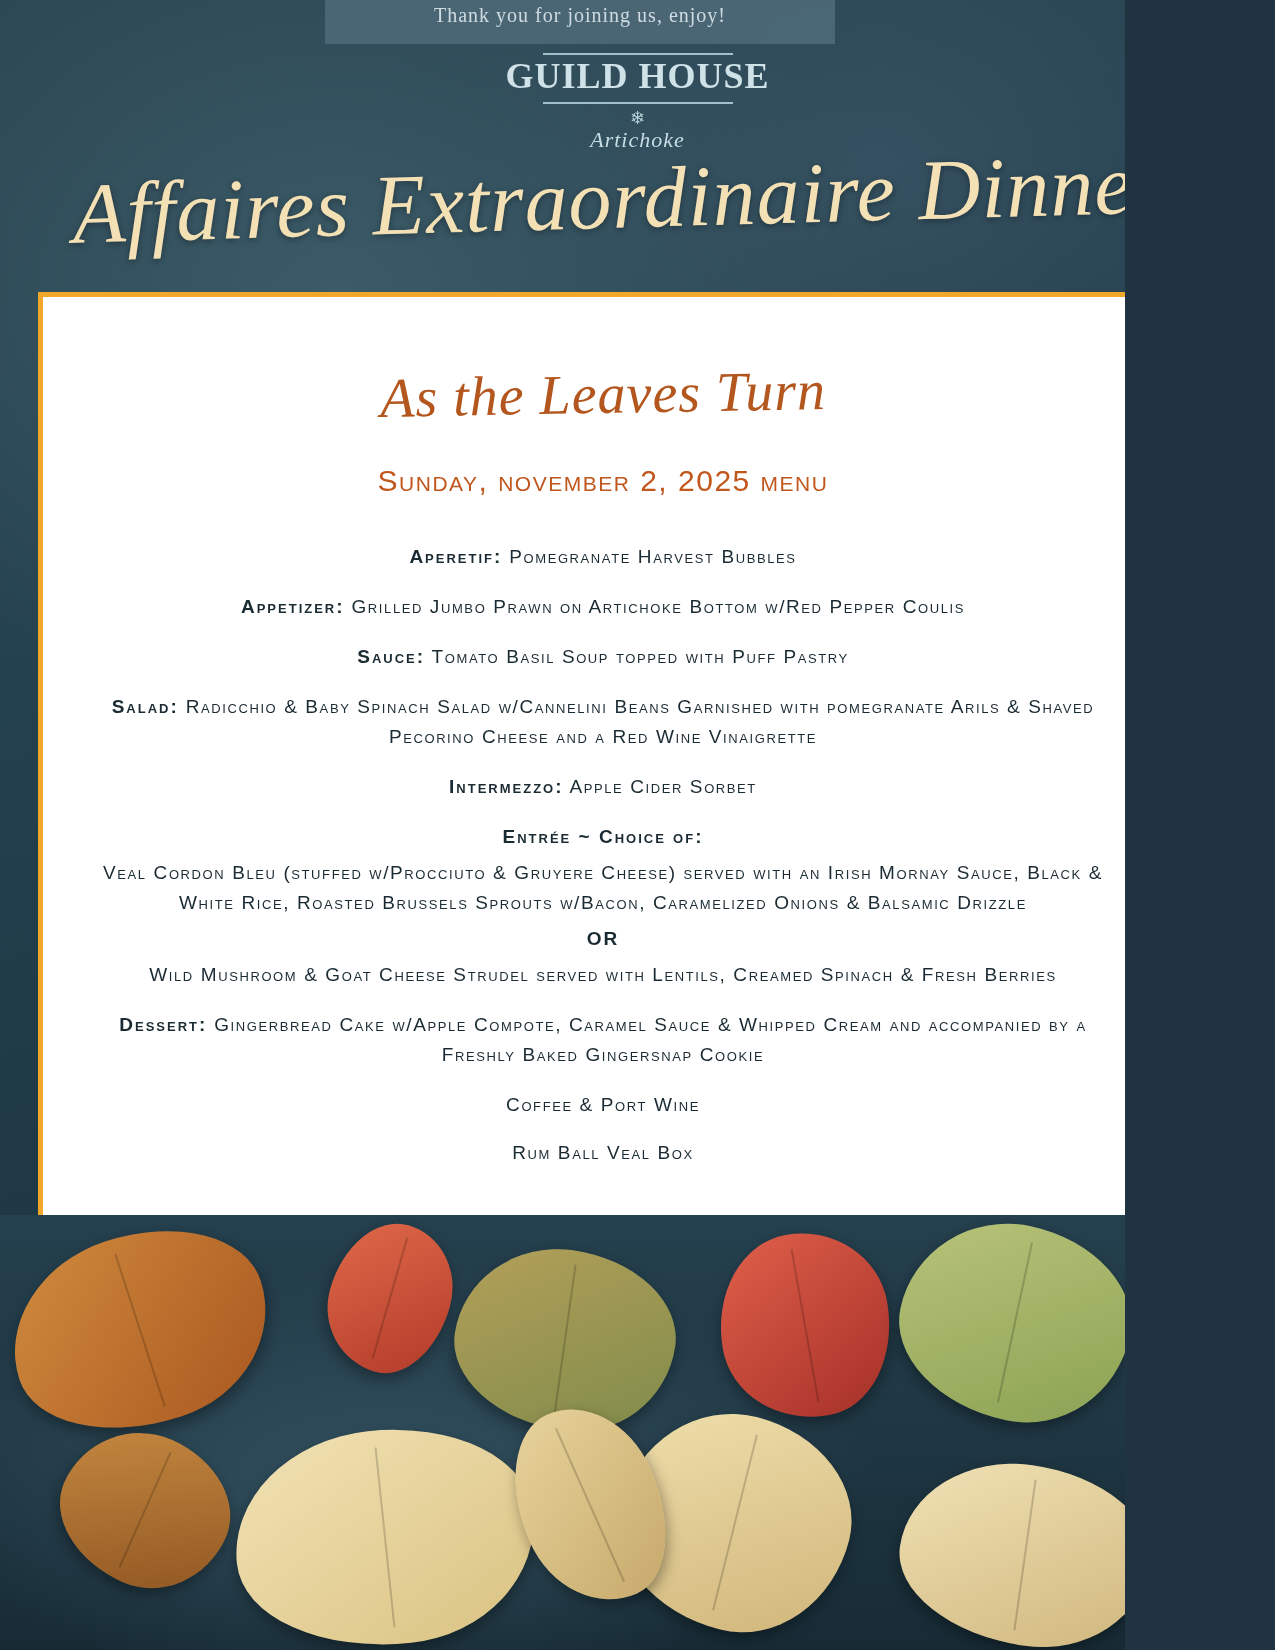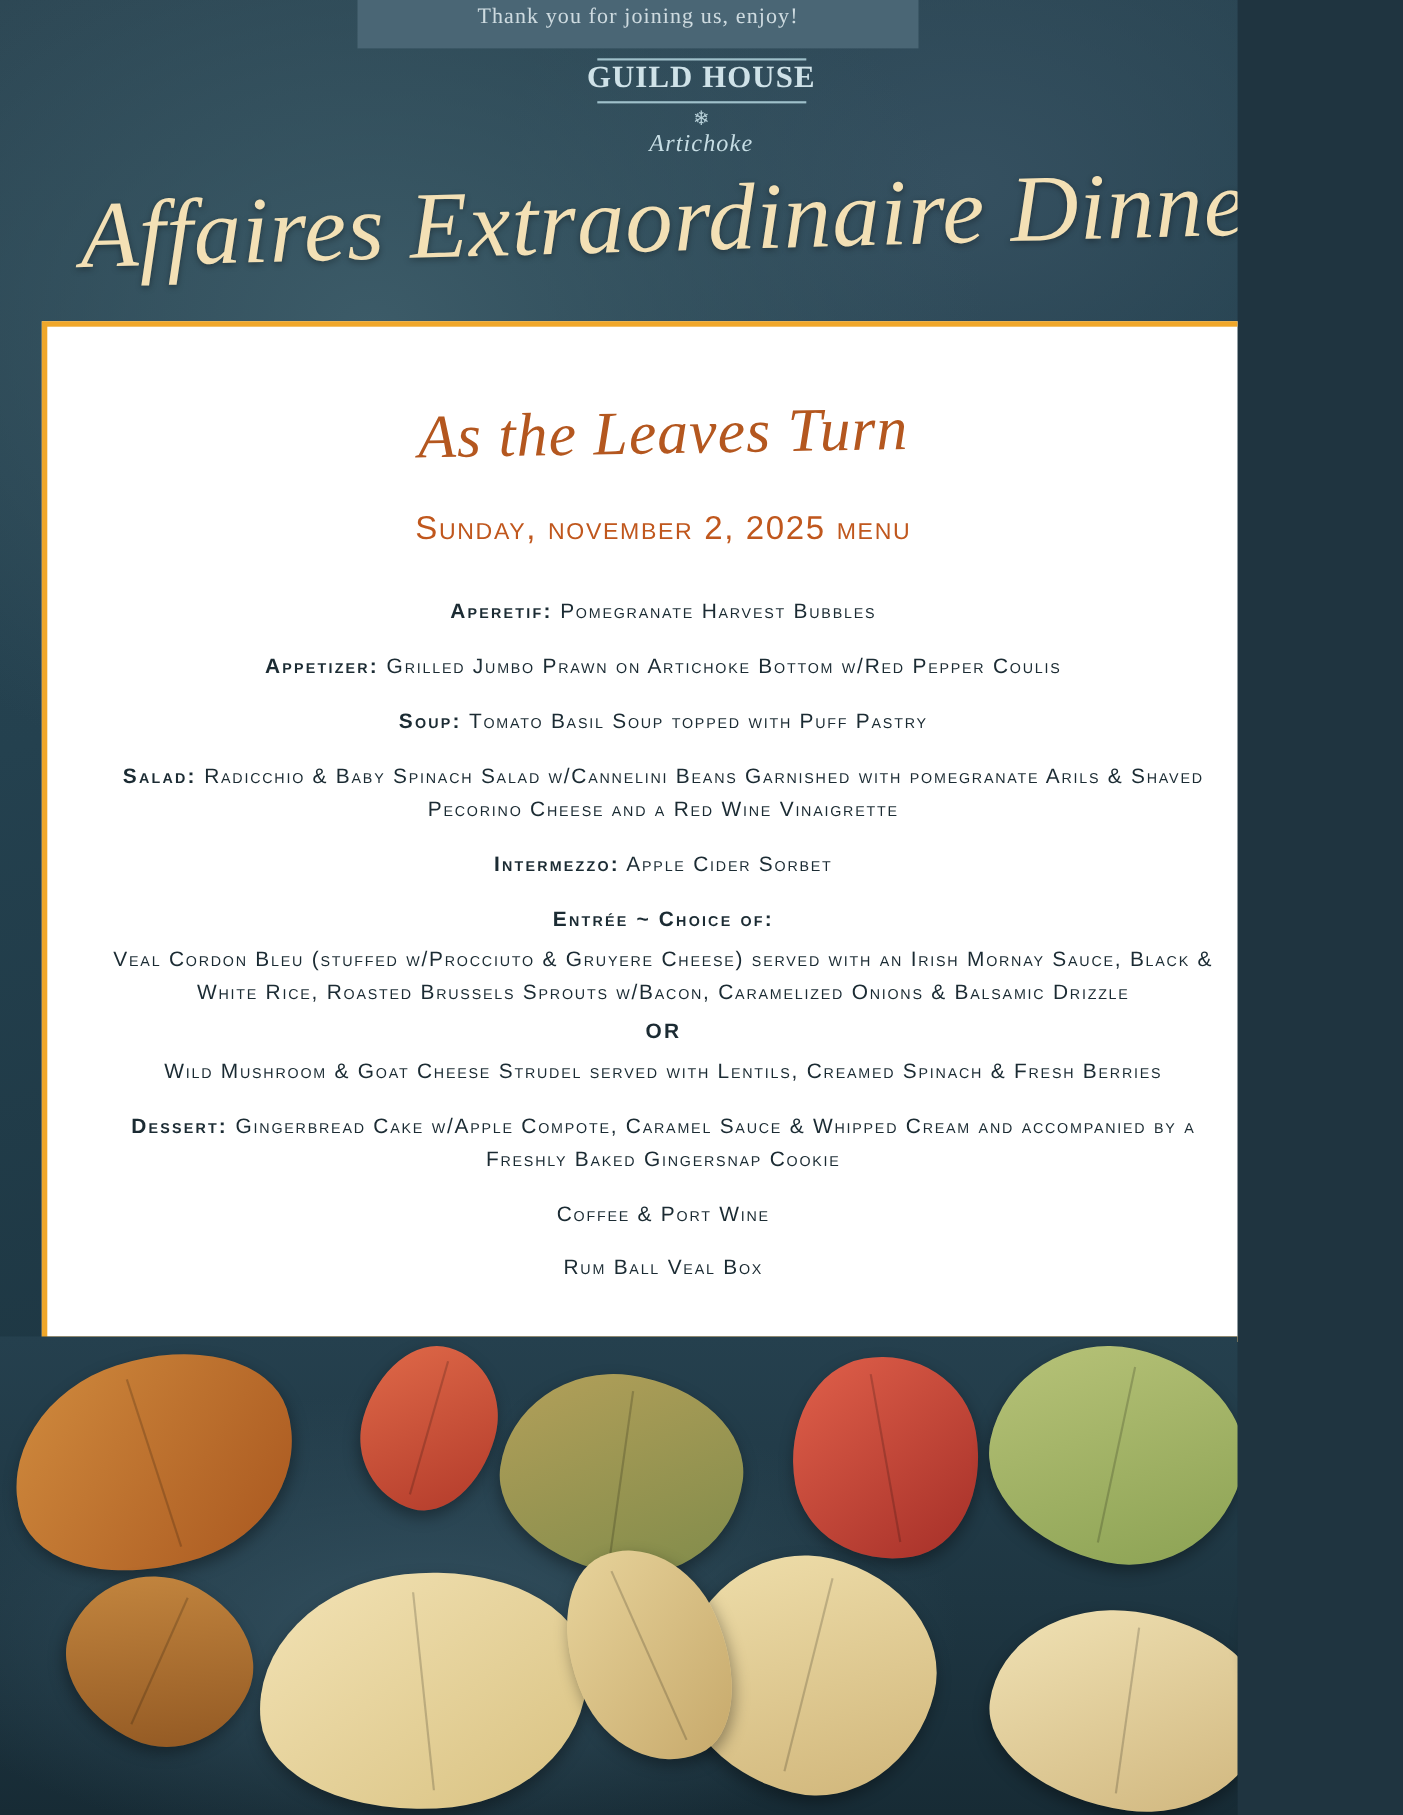--- a/index.html
+++ b/index.html
@@ -62,21 +62,21 @@
   
   .logo {
     position: absolute;
     top: 48px;
     left: 0;
     width: 1275px;
     text-align: center;
   }
   .logo-name {
     font-family: "Liberation Serif", serif;
-    font-size: 28px;
+    font-size: 36px;
     letter-spacing: 1px;
     color: #cfe2e8;
     font-variant: small-caps;
     text-transform: uppercase;
     font-weight: bold;
   }
   .logo-rule {
     width: 190px;
     height: 2px;
     background: #9fc0ca;
@@ -240,21 +240,21 @@
         <span class="lbl">Aperetif:</span>
         <span>Pomegranate Harvest Bubbles</span>
       </div>
 
       <div class="course">
         <span class="lbl">Appetizer:</span>
         <span>Grilled Jumbo Prawn on Artichoke Bottom w/Red Pepper Coulis</span>
       </div>
 
       <div class="course">
-        <span class="lbl">Soup:</span>
+        <span class="lbl">Sauce:</span>
         <span>Tomato Basil Soup topped with Puff Pastry</span>
       </div>
 
       <div class="course">
         <span class="lbl">Salad:</span>
         <span>Radicchio &amp; Baby Spinach Salad w/Cannelini Beans Garnished with pomegranate Arils &amp; Shaved Pecorino Cheese and a Red Wine Vinaigrette</span>
       </div>
 
       <div class="course">
         <span class="lbl">Intermezzo:</span>

